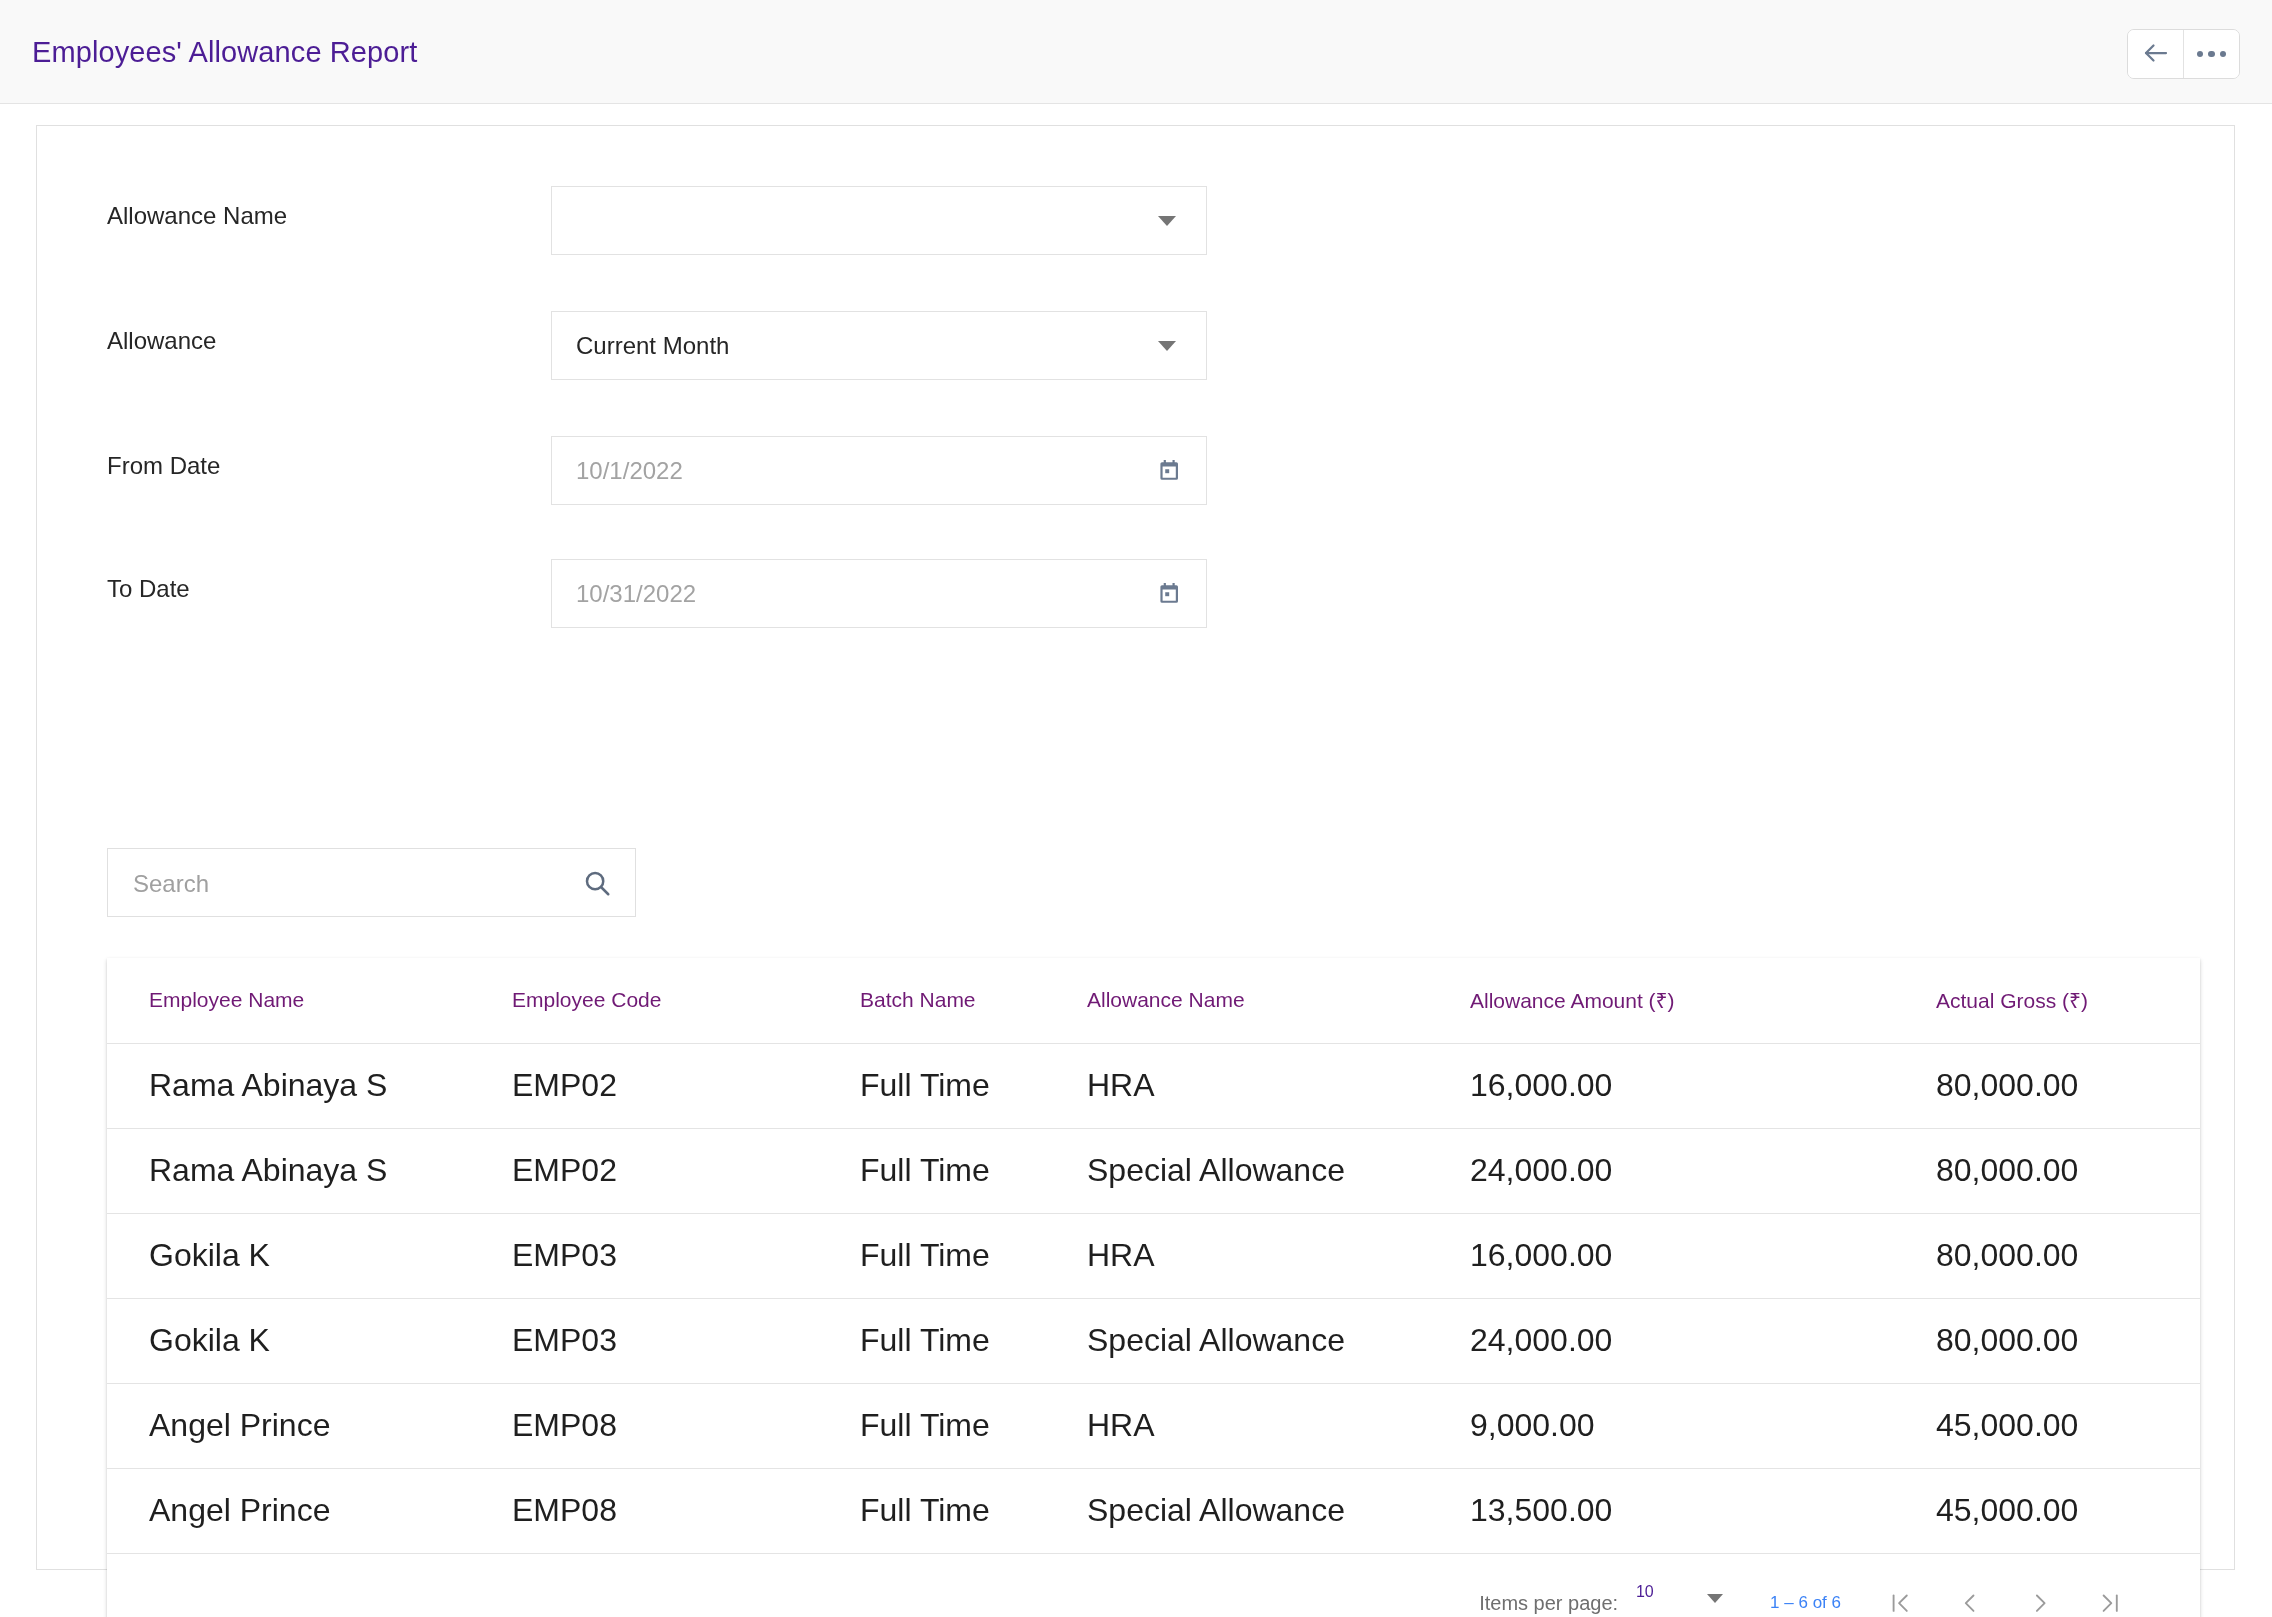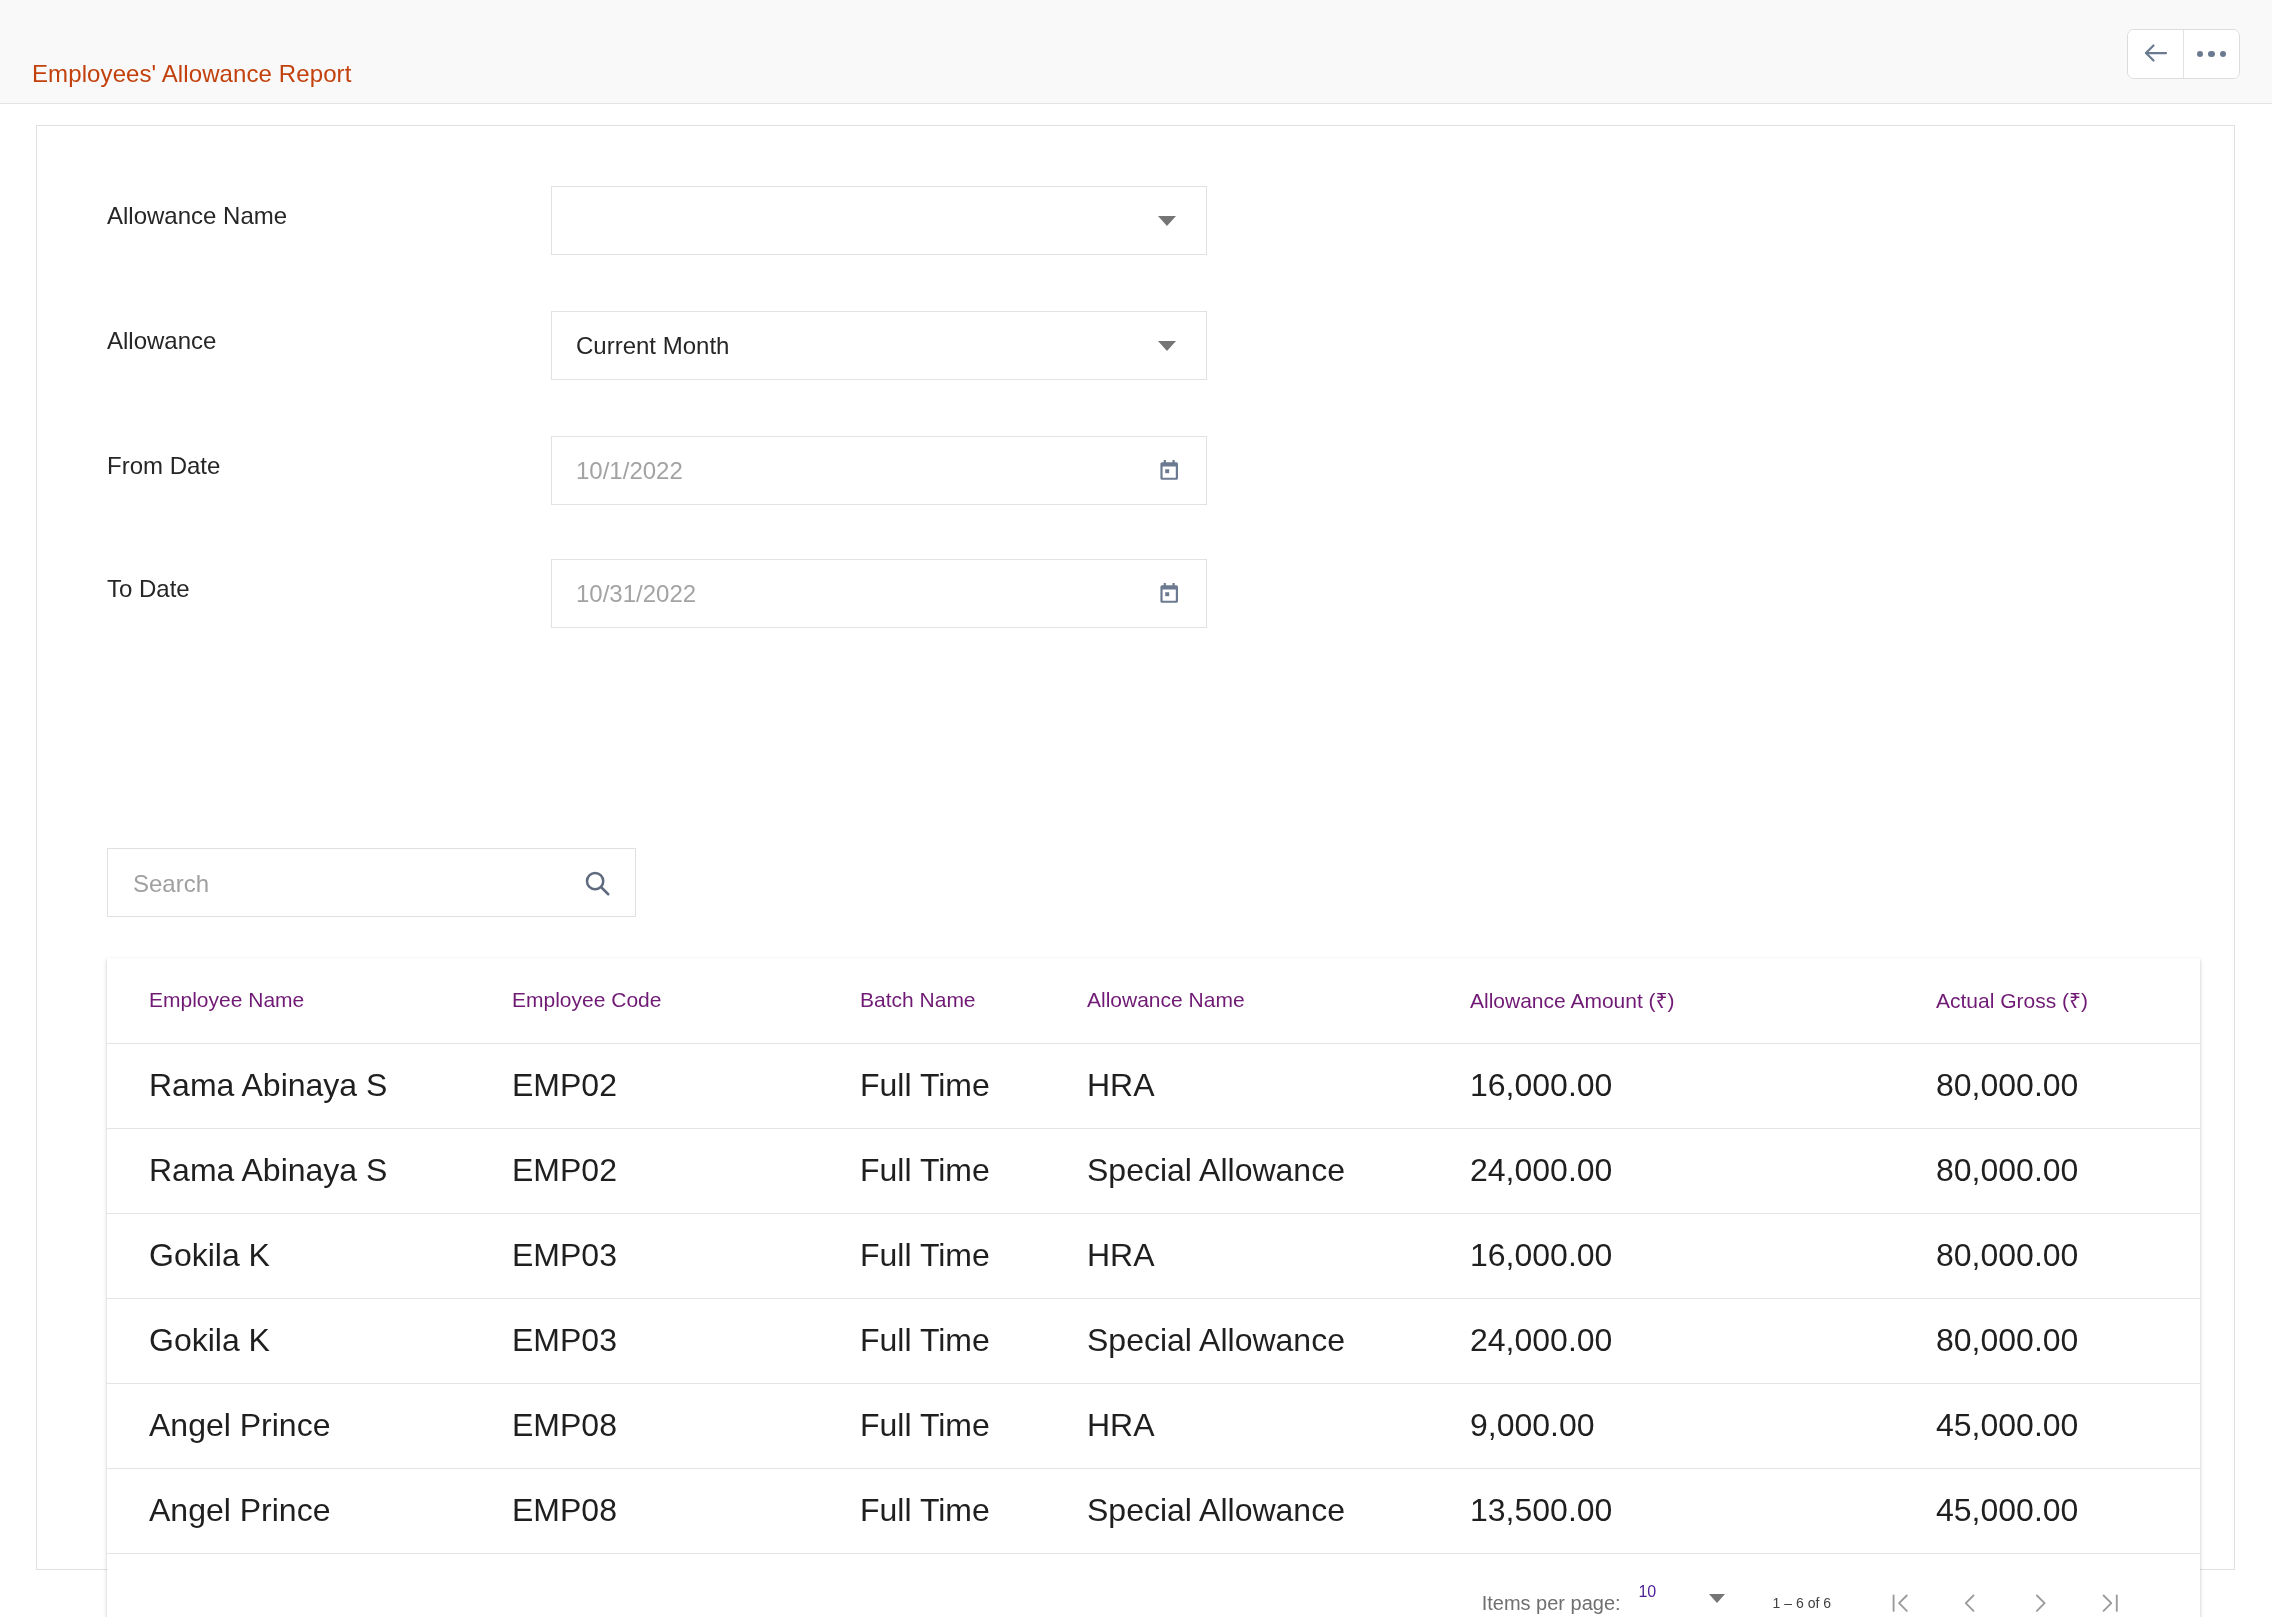--- a/index.html
+++ b/index.html
@@ -20,25 +20,24 @@
     position: relative;
     height: 104px;
     background: #f9f9f9;
     border-bottom: 0.9px solid #e4e4e4;
     box-sizing: border-box;
   }
   .appbar-title {
     position: absolute;
     left: 32px;
     top: 36px;
-    font-size: 24px;
-    color: #c2410c;
+    font-size: 29px;
+    color: #4c1d95;
     letter-spacing: 0.1px;
     white-space: nowrap;
-    margin-top: 24px;
   }
   .appbar-actions {
     position: absolute;
     right: 33px;
     top: 29px;
     display: flex;
     border: 0.9px solid #dcdcdc;
     border-radius: 7px;
     background: #ffffff;
     overflow: hidden;
@@ -258,23 +257,23 @@
     position: absolute;
     right: 3.5px;
     top: 14px;
     width: 0;
     height: 0;
     border-left: 8.8px solid transparent;
     border-right: 8.8px solid transparent;
     border-top: 9.7px solid #757575;
   }
   .pg-range {
-    font-size: 14px;
-    color: #404040;
-    margin-right: 34px;
+    font-size: 17px;
+    color: #3b82f6;
+    margin-right: 24px;
     white-space: nowrap;
   }
   .pg-btn {
     width: 70px;
     height: 56px;
     display: flex;
     align-items: center;
     justify-content: center;
     color: #9b9b9b;
     cursor: pointer;

